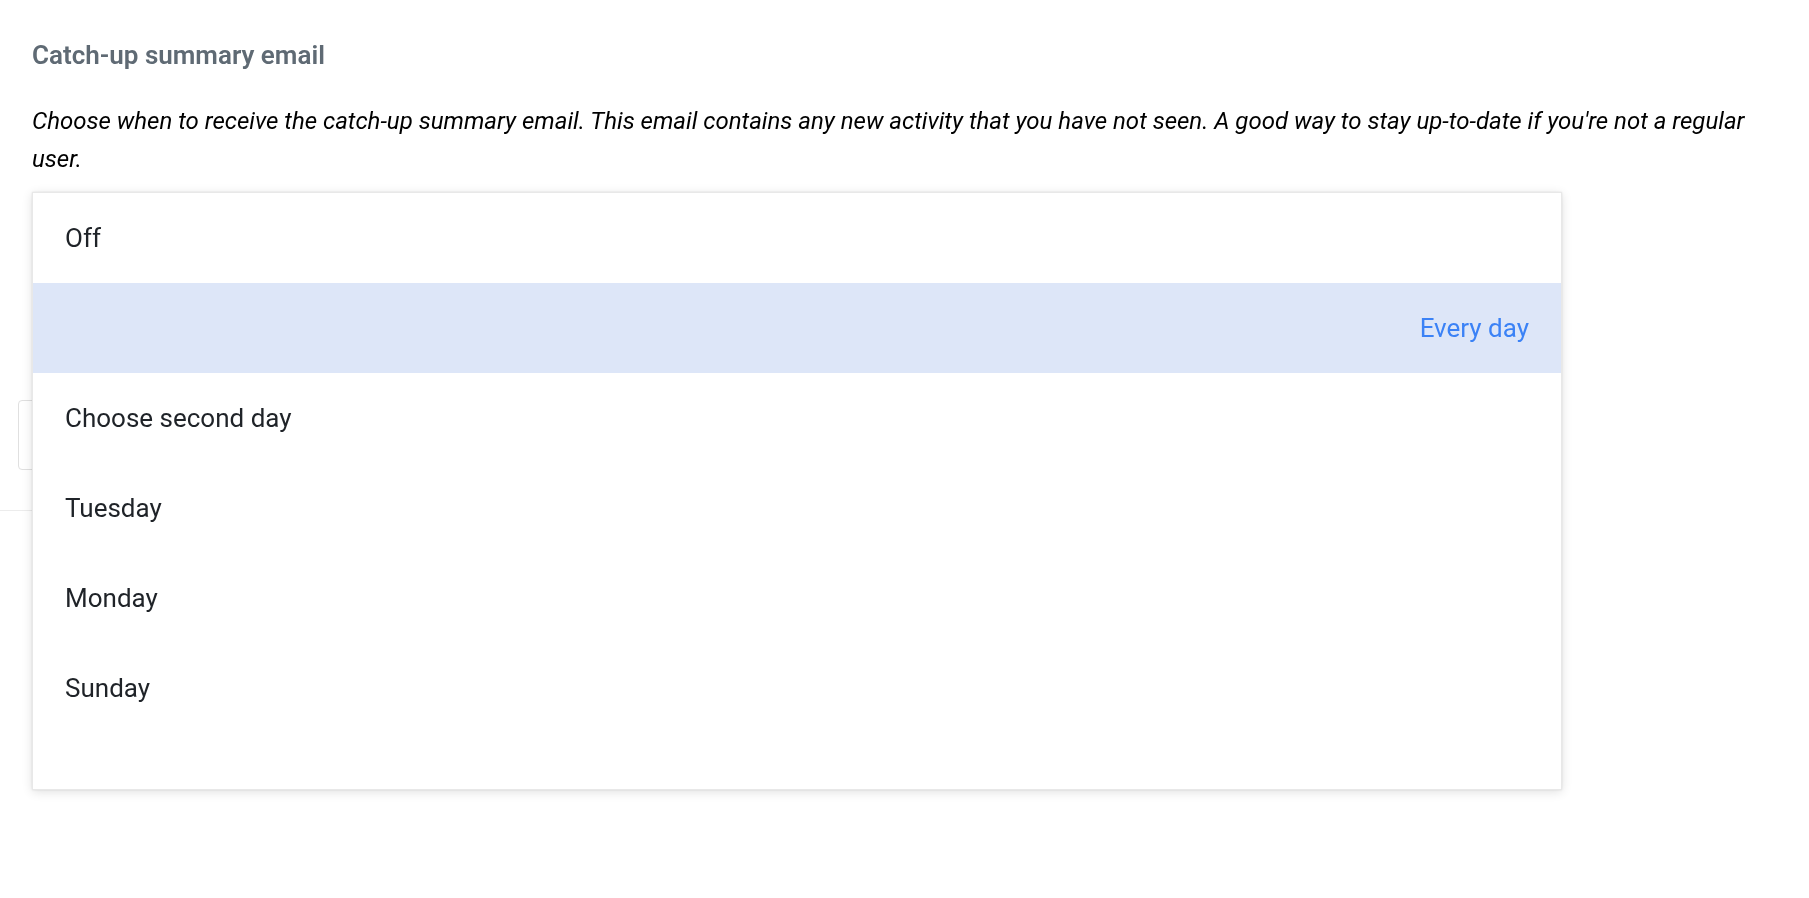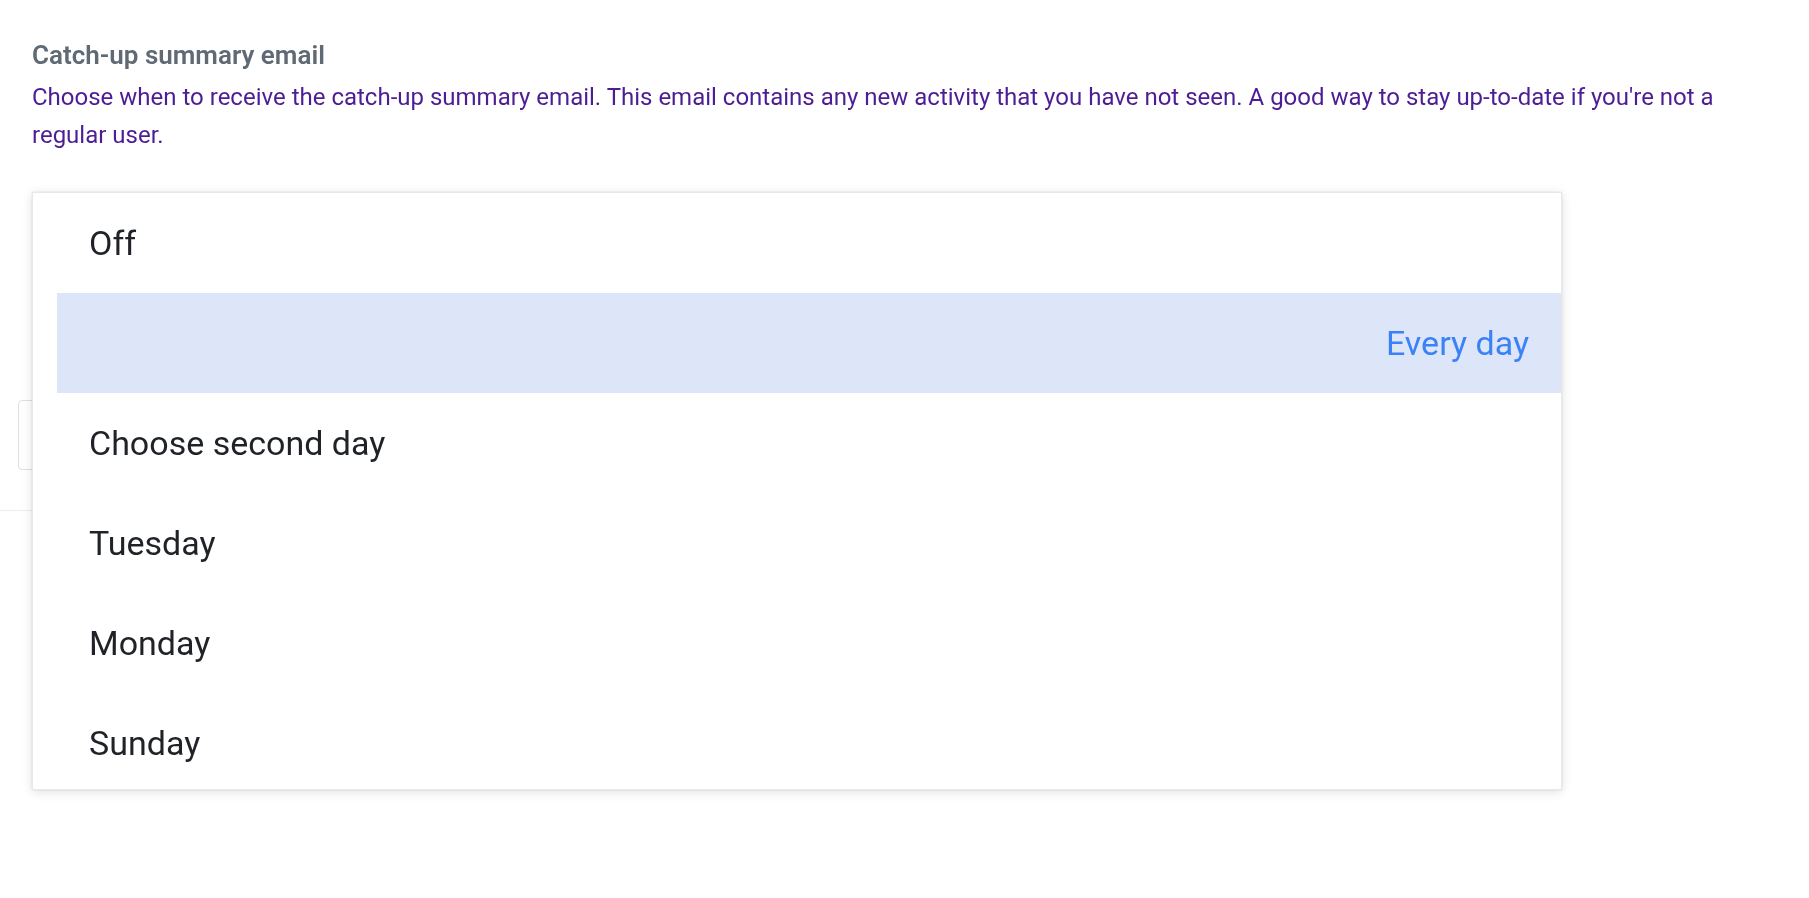--- a/index.html
+++ b/index.html
@@ -15,28 +15,29 @@
       overflow: hidden;
       position: relative;
     }
     .container {
       padding: 40px 32px 0 32px;
     }
     .section-title {
       font-size: 26px;
       font-weight: 600;
       color: #5f6a74;
-      margin-bottom: 8px;
+      margin-bottom: 32px;
     }
     .section-description {
       font-size: 24px;
-      color: #4c1d95;
+      color: #000000;
       line-height: 1.6;
       margin-bottom: 30px;
       font-weight: 400;
+      font-style: italic;
     }
     .hidden-select-backdrop {
       position: absolute;
       left: 18px;
       top: 400px;
       right: 250px;
       height: 70px;
       background: #fff;
       border: 1px solid #e0e0e0;
       border-radius: 4px;
@@ -84,25 +85,24 @@
     .dropdown-scroll::-webkit-scrollbar-thumb {
       background: #c1c1c1;
     }
     .dropdown-scroll::-webkit-scrollbar-button {
       display: block;
       height: 18px;
       background: #f1f1f1;
     }
     .dropdown-option {
       padding: 30px 32px;
-      font-size: 34px;
+      font-size: 26px;
       color: #1f2328;
       cursor: pointer;
       font-weight: 400;
-      margin-left: 24px;
     }
     .dropdown-option.selected {
       background: #dde6f8;
       color: #3b82f6;
       text-align: right;
     }
   </style>
 </head>
 <body>
 

